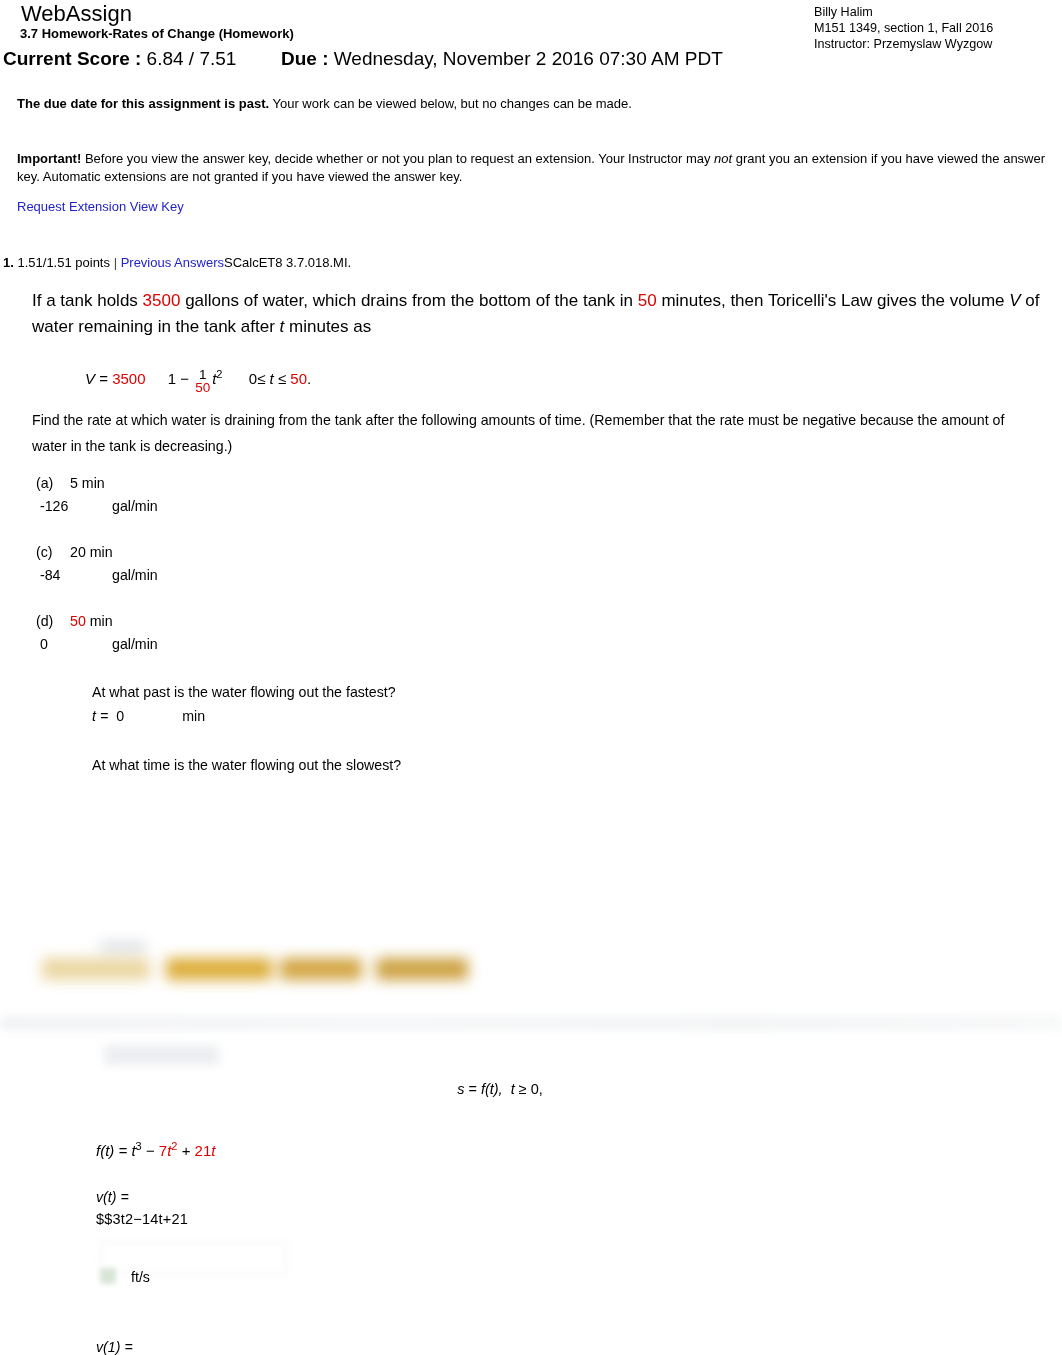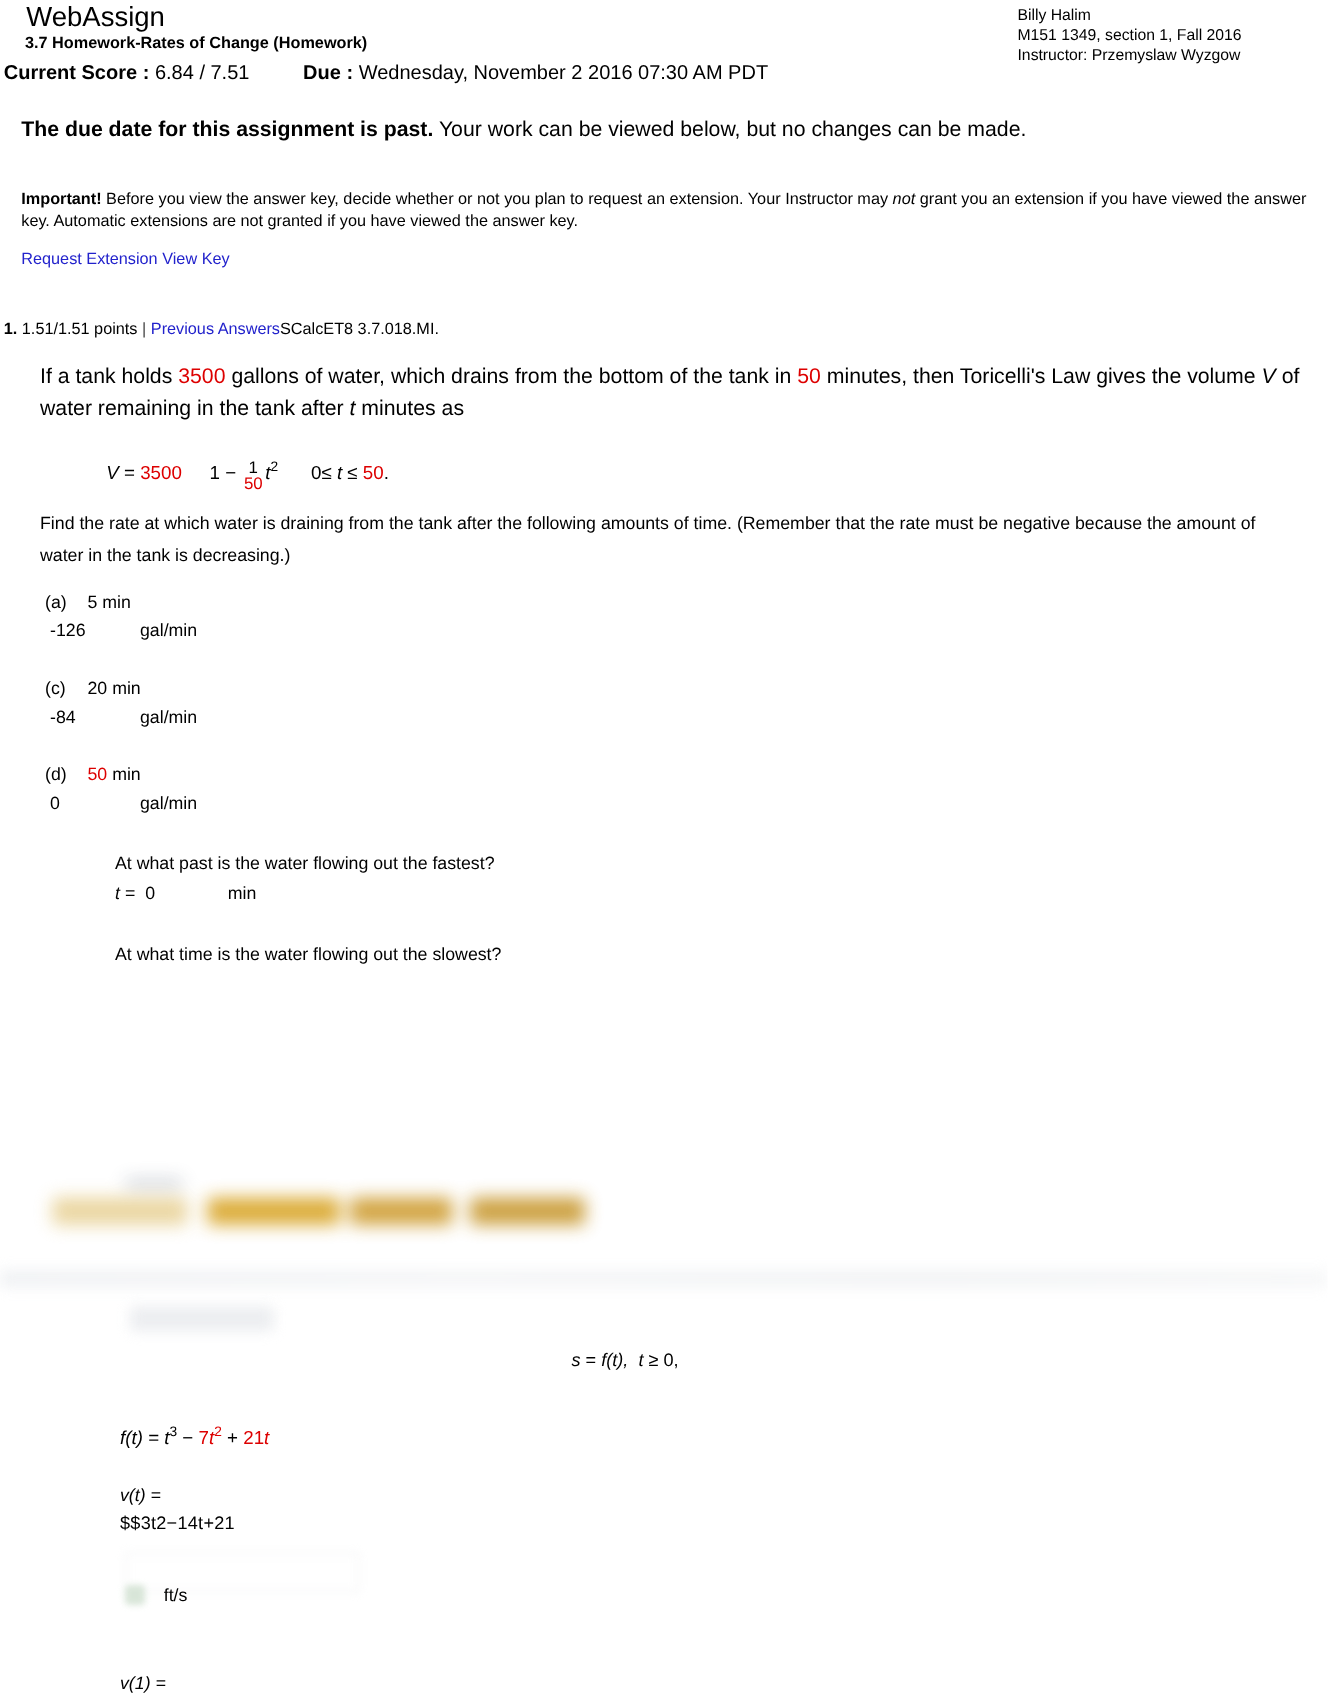--- a/index.html
+++ b/index.html
@@ -32,21 +32,21 @@
     color: #000;
   }
   .assignment-title {
     font-weight: bold;
     font-size: 13px;
     line-height: 18px;
     padding-left: 20px;
     margin-top: 1px;
   }
   .score-line {
-    font-size: 16px;
+    font-size: 19px;
     line-height: 18px;
     padding-left: 3px;
     margin-top: 7px;
     white-space: nowrap;
   }
   .score-line .lbl { font-weight: bold; }
   .score-line .gap { display: inline-block; width: 34px; }
 
   .student-block {
     position: absolute;
@@ -54,21 +54,21 @@
     right: 3px;
     width: 245px;
     font-size: 12.6px;
     line-height: 16.2px;
     white-space: nowrap;
     overflow: hidden;
   }
 
   
   .notice-past {
-    font-size: 17px;
+    font-size: 13px;
     line-height: 18px;
     margin-top: 27px;
     padding-left: 17px;
   }
   .notice-past b { font-weight: bold; }
 
   .notice-important {
     font-size: 13px;
     line-height: 18px;
     margin-top: 37px;

